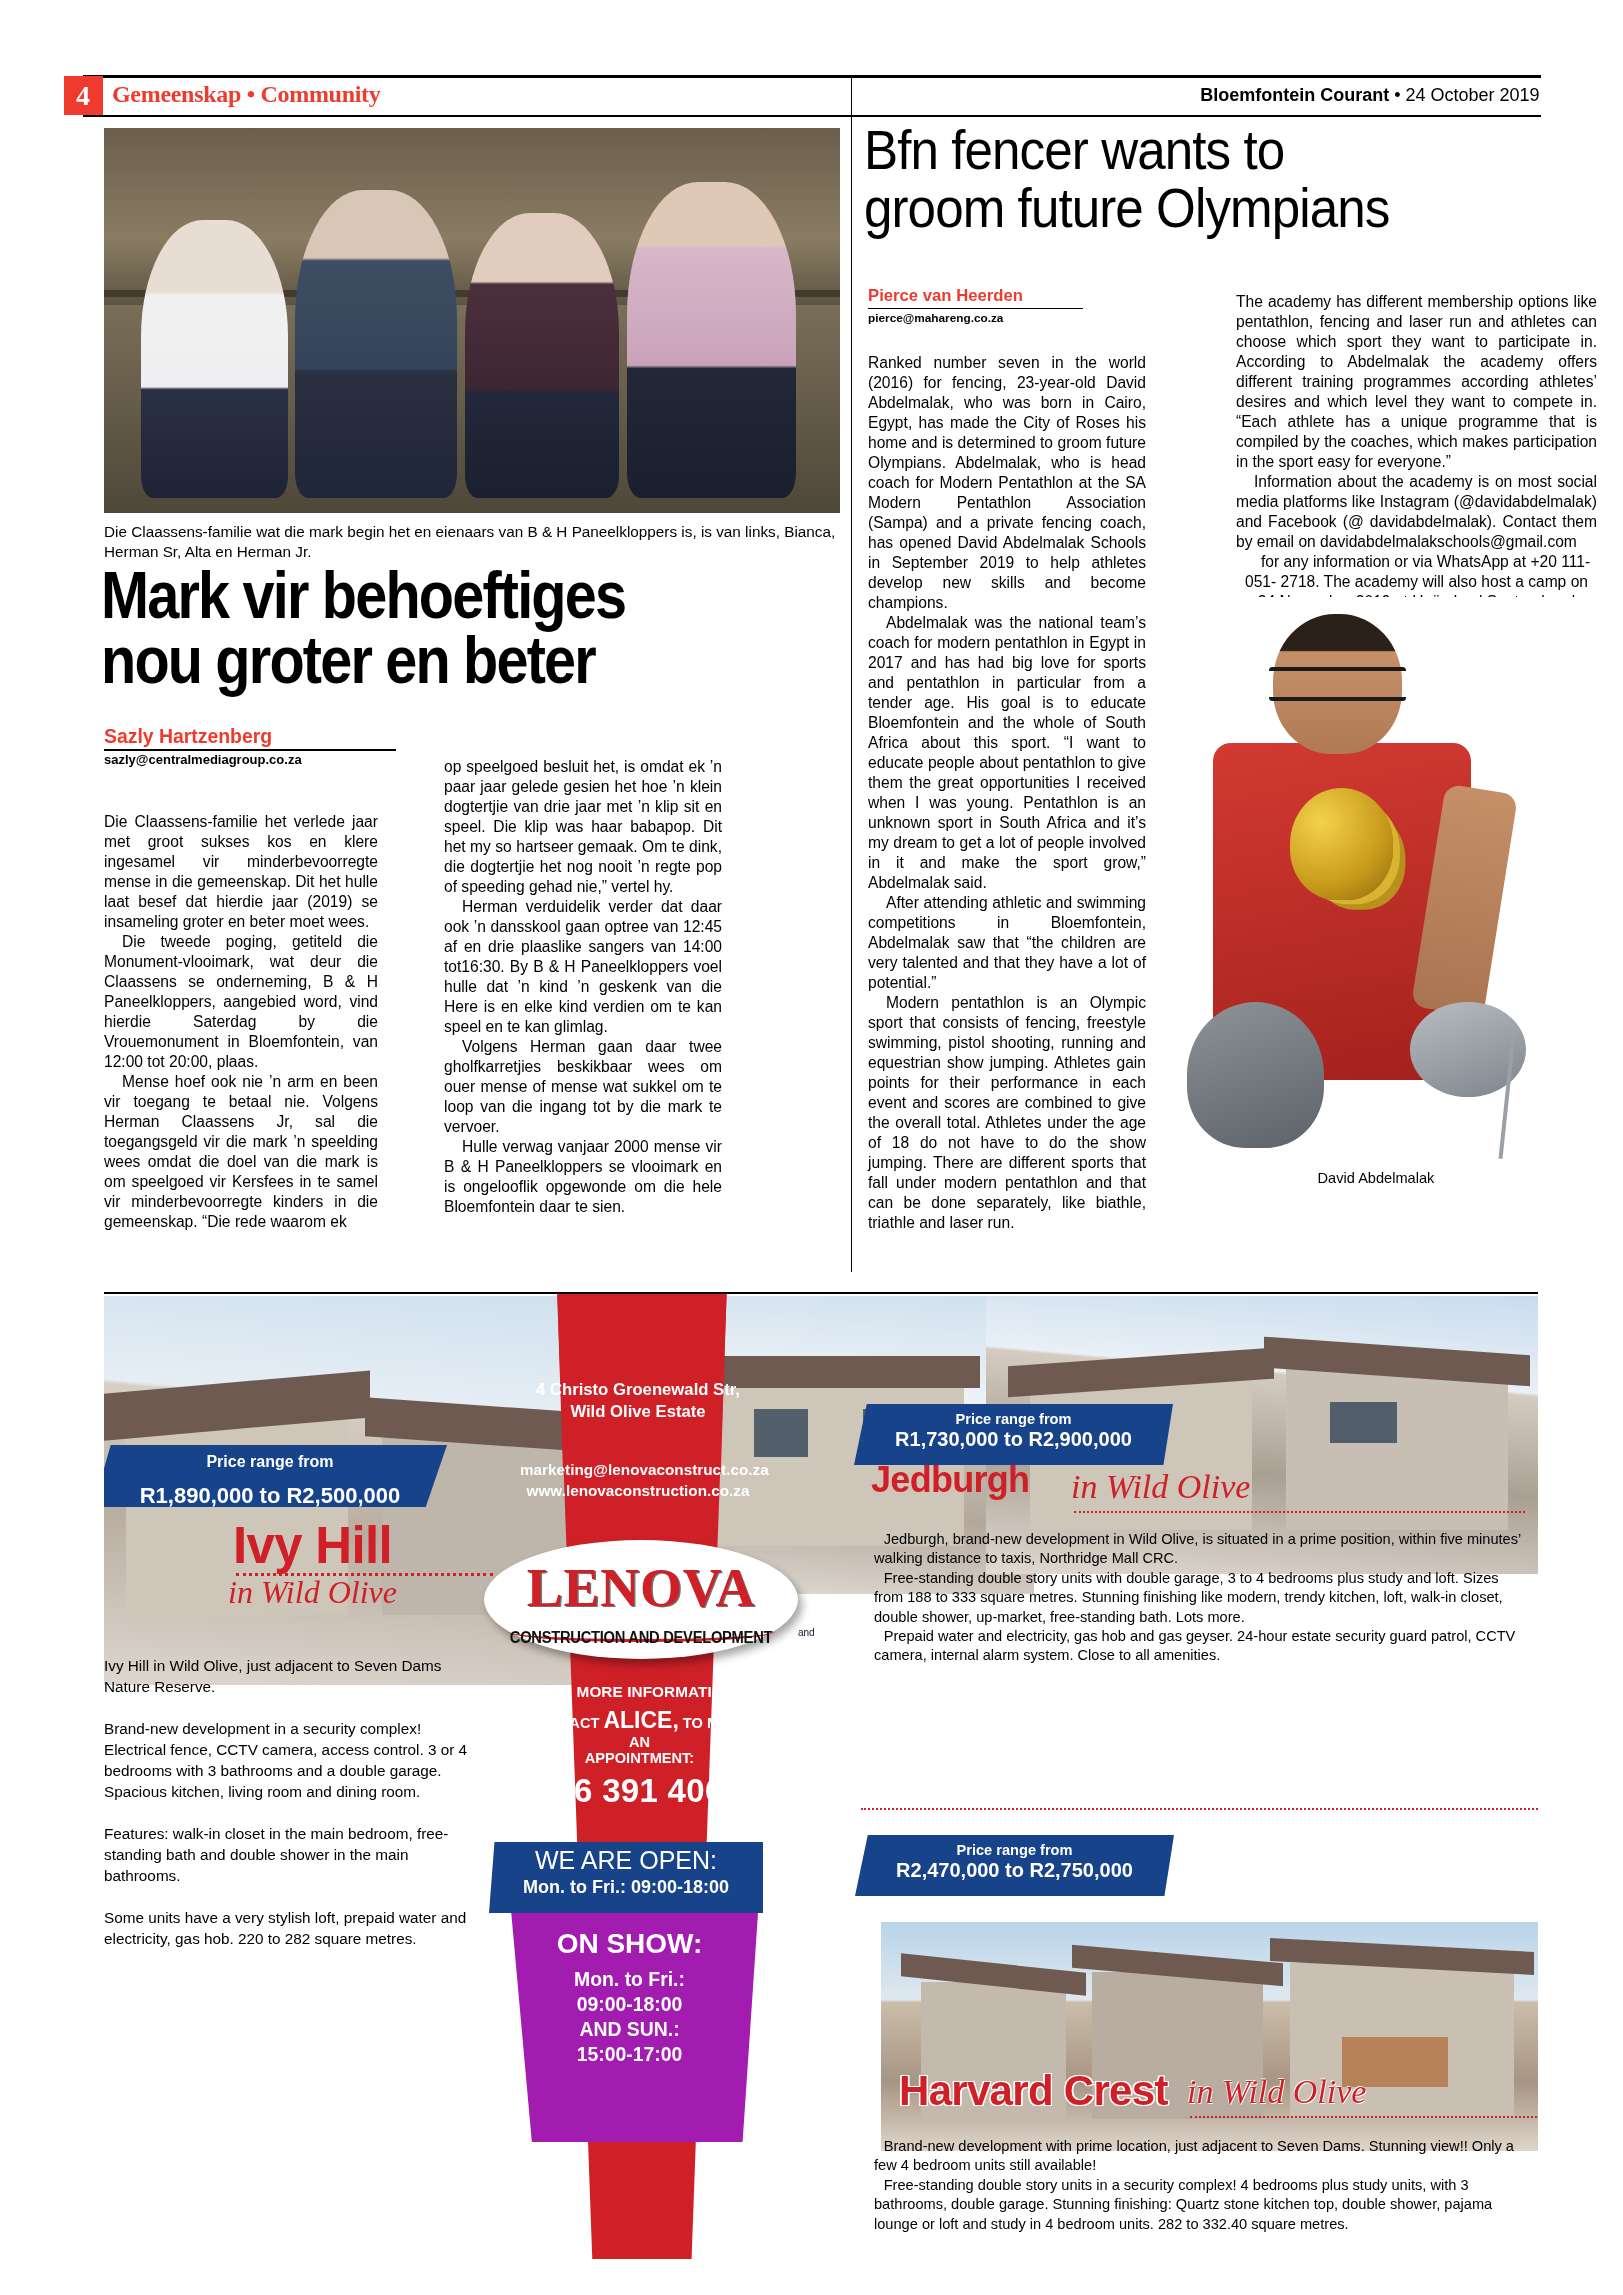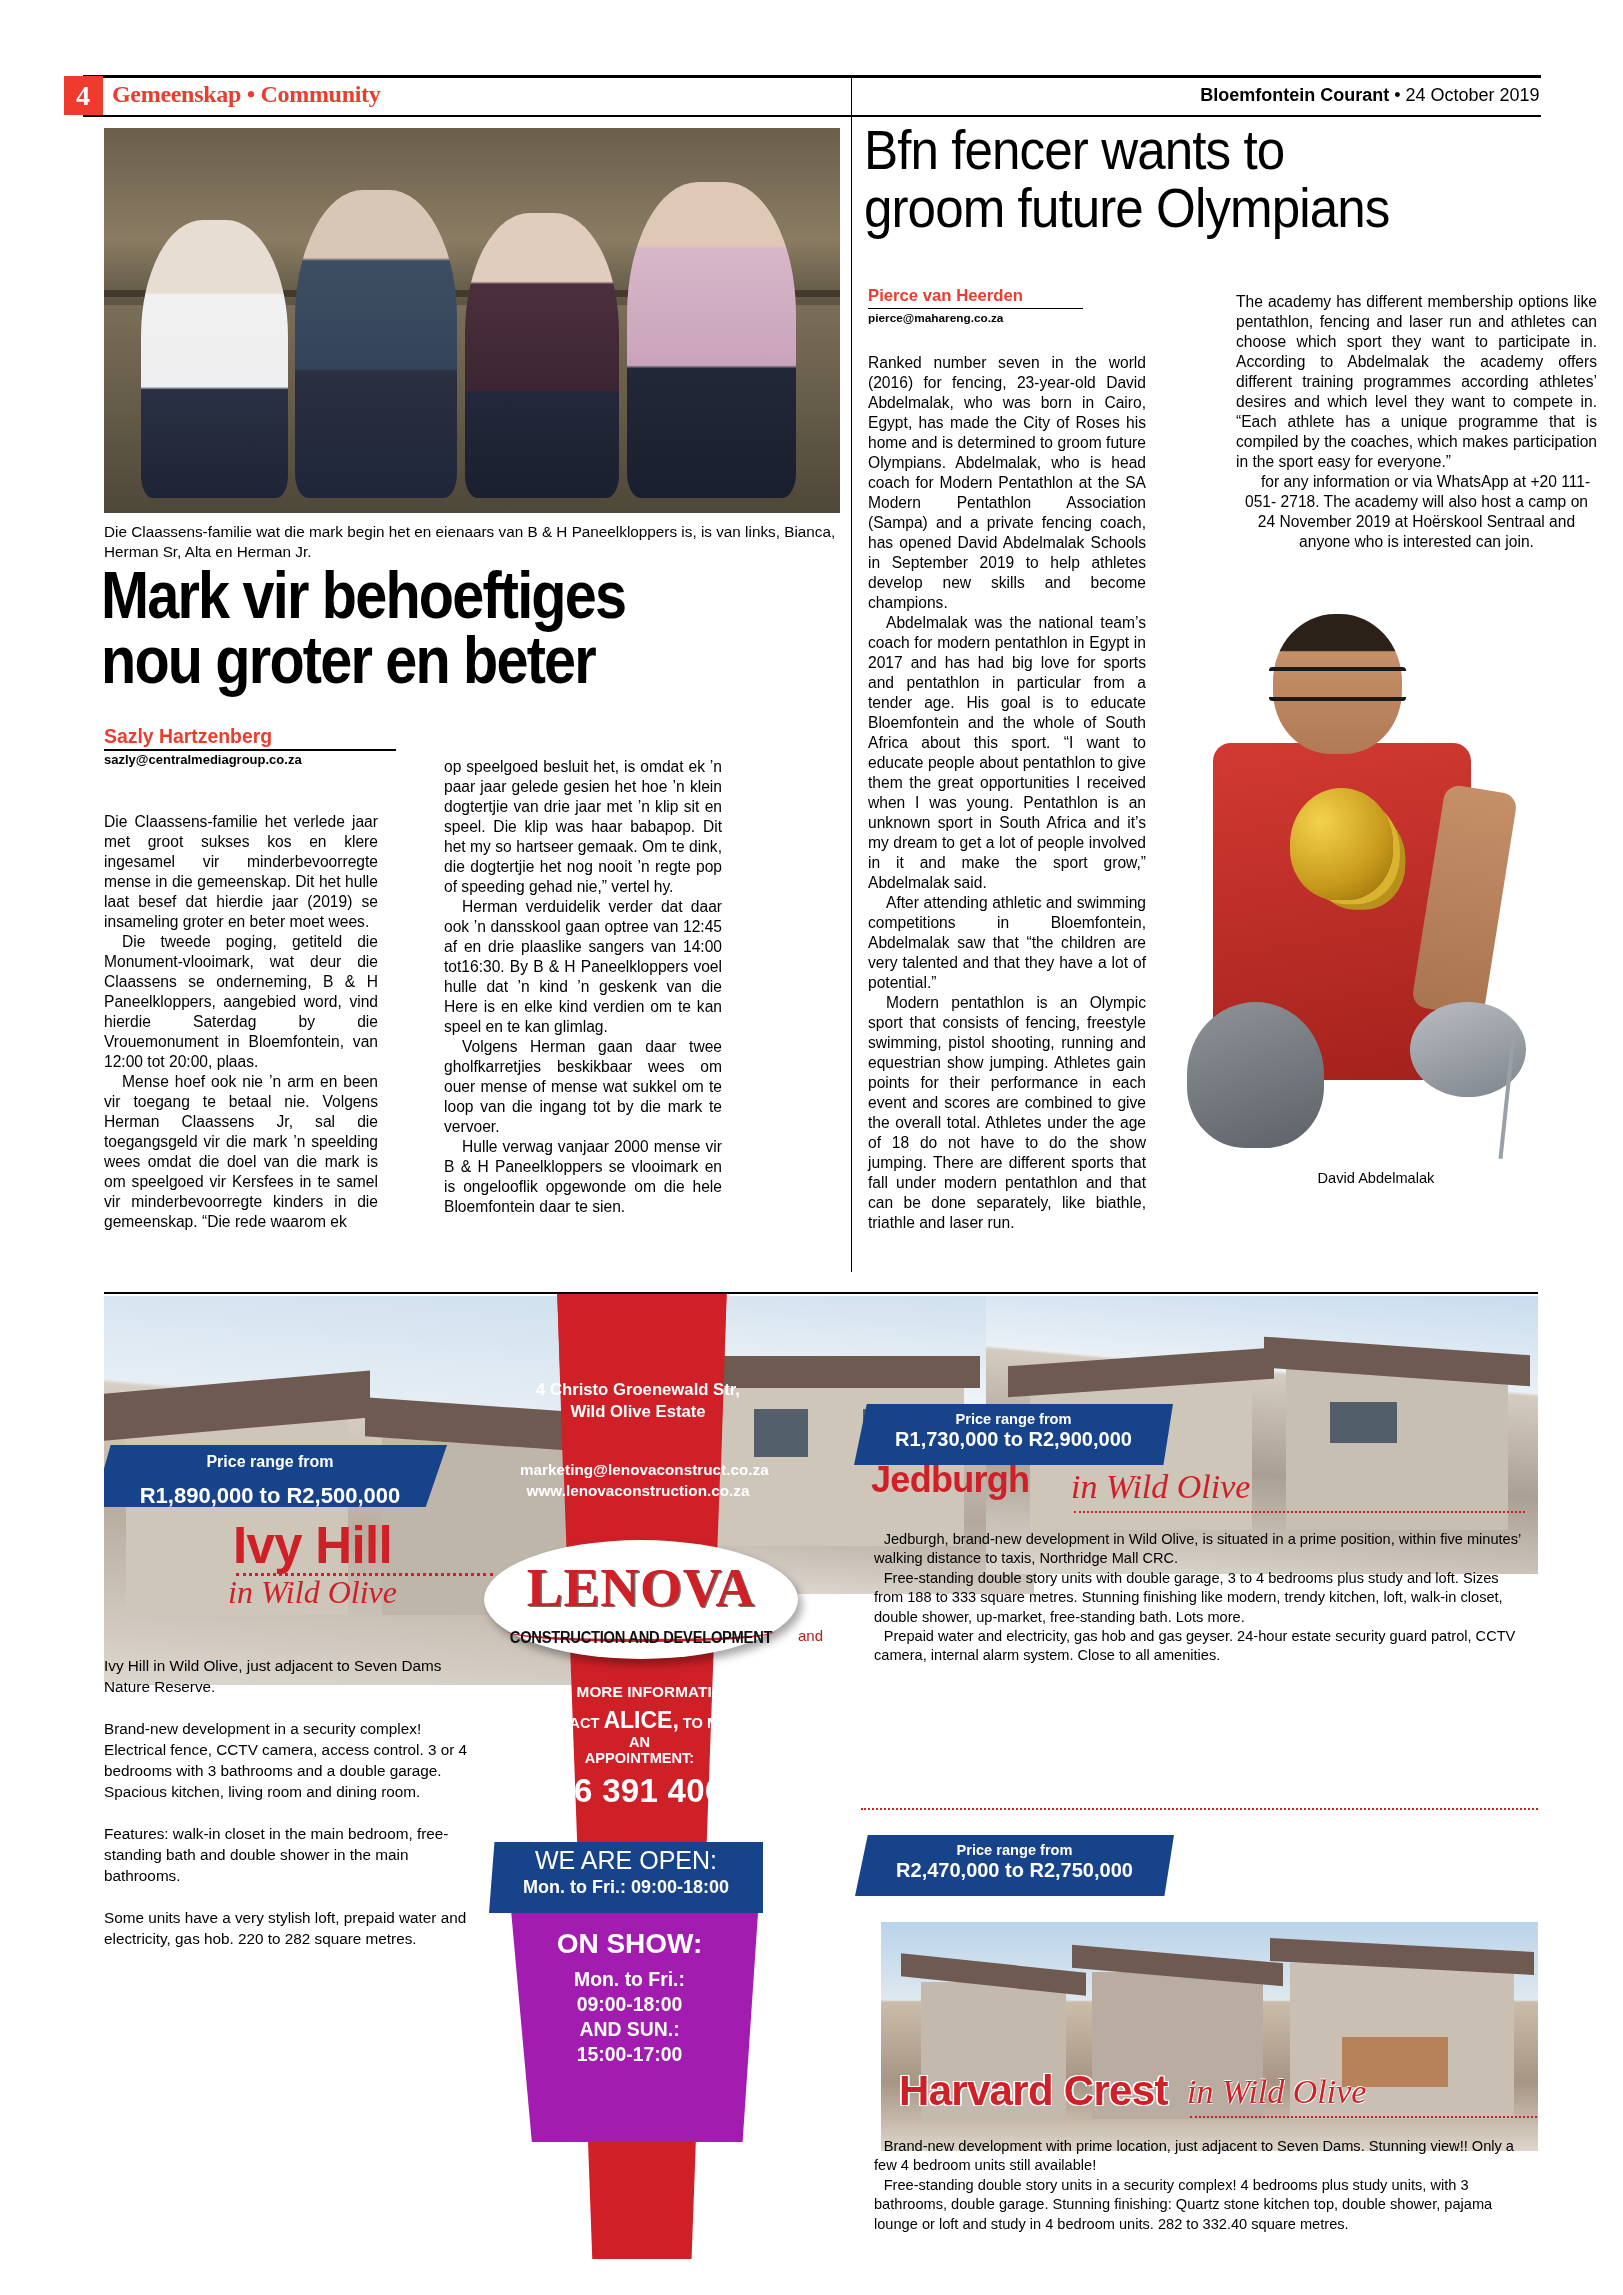--- a/index.html
+++ b/index.html
@@ -117,21 +117,21 @@
   #lenova-logo{position:absolute;left:380px;top:246px;width:314px;height:119px;
      background:#fff;border-radius:50%;box-shadow:4.2px 5.6px 8.3px rgba(0,0,0,.35);}
   #lenova-word{position:absolute;left:0;top:16.7px;width:314px;text-align:center;
      font-family:"Liberation Serif",serif;font-weight:700;font-size:54px;color:#cf2027;
      letter-spacing:0.7px;text-shadow:1.4px 1.4px 0 rgba(0,0,0,.55);}
   #lenova-swoop{position:absolute;left:23.6px;top:81px;width:267px;height:18px;
      border-bottom:3.5px solid #cf2027;border-radius:0 0 60% 60%;}
   #lenova-sub{position:absolute;left:0;top:89px;width:314px;text-align:center;
      font-weight:700;font-size:16px;letter-spacing:-0.3px;color:#111;
      transform:scaleX(.92);transform-origin:center top;}
-  #lenova-and{position:absolute;left:694px;top:333px;font-size:15px;color:#b91c1c;}
+  #lenova-and{position:absolute;left:694px;top:333px;font-size:10px;color:#0f172a;}
 
   #ad-contact{position:absolute;left:414px;top:389px;width:243px;text-align:center;color:#fff;}
   #ad-contact .l1{font-weight:700;font-size:15.3px;letter-spacing:0.1px;}
   #ad-contact .l2{font-weight:700;font-size:14.6px;margin-top:6.2px;}
   #ad-contact .l2 .big{font-size:23px;}
   #ad-contact .l3{font-weight:700;font-size:14.6px;}
   #ad-contact .phone{font-weight:700;font-size:33px;margin-top:5.6px;letter-spacing:0.3px;}
 
   #open-band{position:absolute;left:385px;top:548px;width:274px;height:71px;background:#17438b;
      clip-path:polygon(2% 0,100% 0,100% 100%,0 100%);}
@@ -250,20 +250,21 @@
   </div>
 
   <div class="bodycol" id="r-col1">
     <p class="first">Ranked number seven in the world (2016) for fencing, 23-year-old David Abdelmalak, who was born in Cairo, Egypt, has made the City of Roses his home and is determined to groom future Olympians. Abdelmalak, who is head coach for Modern Pentathlon at the SA Modern Pentathlon Association (Sampa) and a private fencing coach, has opened David Abdelmalak Schools in September 2019 to help athletes develop new skills and become champions.</p>
     <p>Abdelmalak was the national team’s coach for modern pentathlon in Egypt in 2017 and has had big love for sports and pentathlon in particular from a tender age. His goal is to educate Bloemfontein and the whole of South Africa about this sport. “I want to educate people about pentathlon to give them the great opportunities I received when I was young. Pentathlon is an unknown sport in South Africa and it’s my dream to get a lot of people involved in it and make the sport grow,” Abdelmalak said.</p>
     <p>After attending athletic and swimming competitions in Bloemfontein, Abdelmalak saw that “the children are very talented and that they have a lot of potential.”</p>
     <p>Modern pentathlon is an Olympic sport that consists of fencing, freestyle swimming, pistol shooting, running and equestrian show jumping. Athletes gain points for their performance in each event and scores are combined to give the overall total. Athletes under the age of 18 do not have to do the show jumping. There are different sports that fall under modern pentathlon and that can be done separately, like biathle, triathle and laser run.</p>
   </div>
   <div class="bodycol" id="r-col2">
     <p class="first">The academy has different membership options like pentathlon, fencing and laser run and athletes can choose which sport they want to participate in. According to Abdelmalak the academy offers different training programmes according athletes’ desires and which level they want to compete in. “Each athlete has a unique programme that is compiled by the coaches, which makes participation in the sport easy for everyone.”</p>
+    <p>Information about the academy is on most social media platforms like Instagram (@davidabdelmalak) and Facebook (@ davidabdelmalak). Contact them by email on davidabdelmalakschools@gmail.com</p>
     <p class="wrap-tail">for any information or via WhatsApp at +20 111- 051- 2718. The academy will also host a camp on 24 November 2019 at Hoërskool Sentraal and anyone who is interested can join.</p>
   </div>
 
   <div id="davidphoto">
     <div class="dp-sky"></div>
     <div class="dp-torso"></div>
     <div class="dp-arm"></div>
     <div class="dp-head"></div>
     <div class="dp-glass"></div>
     <div class="dp-medals"></div>

